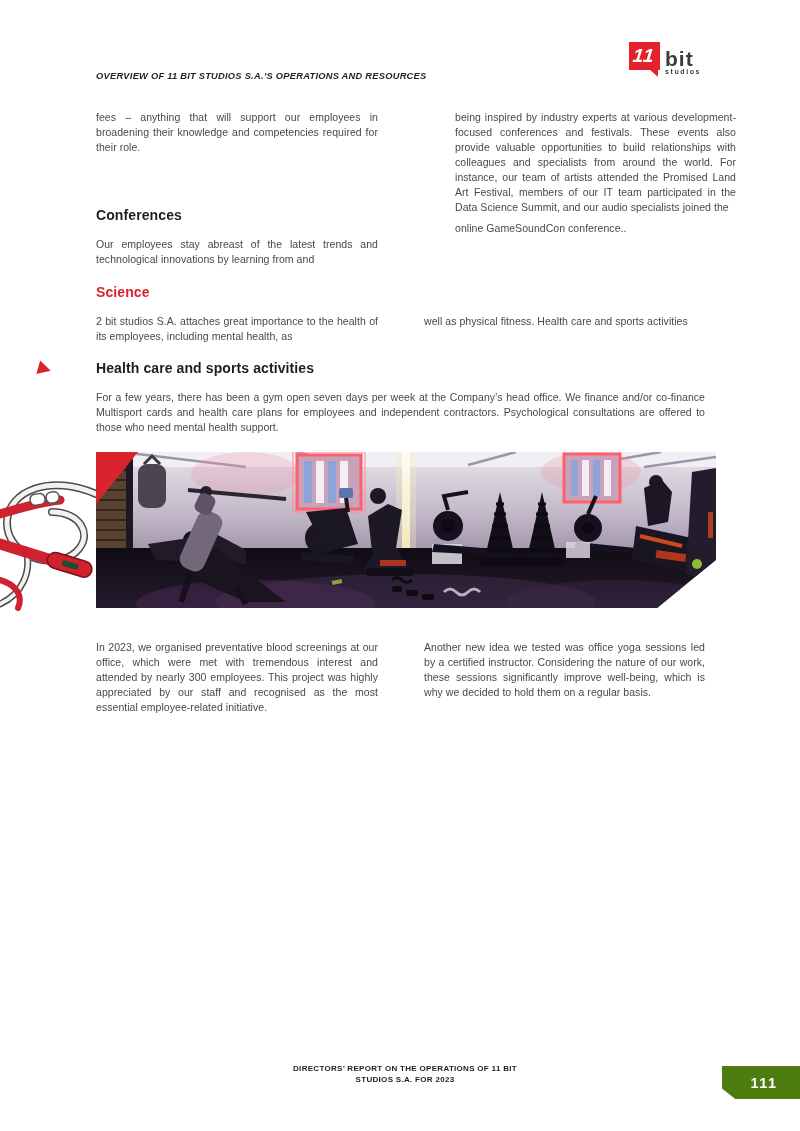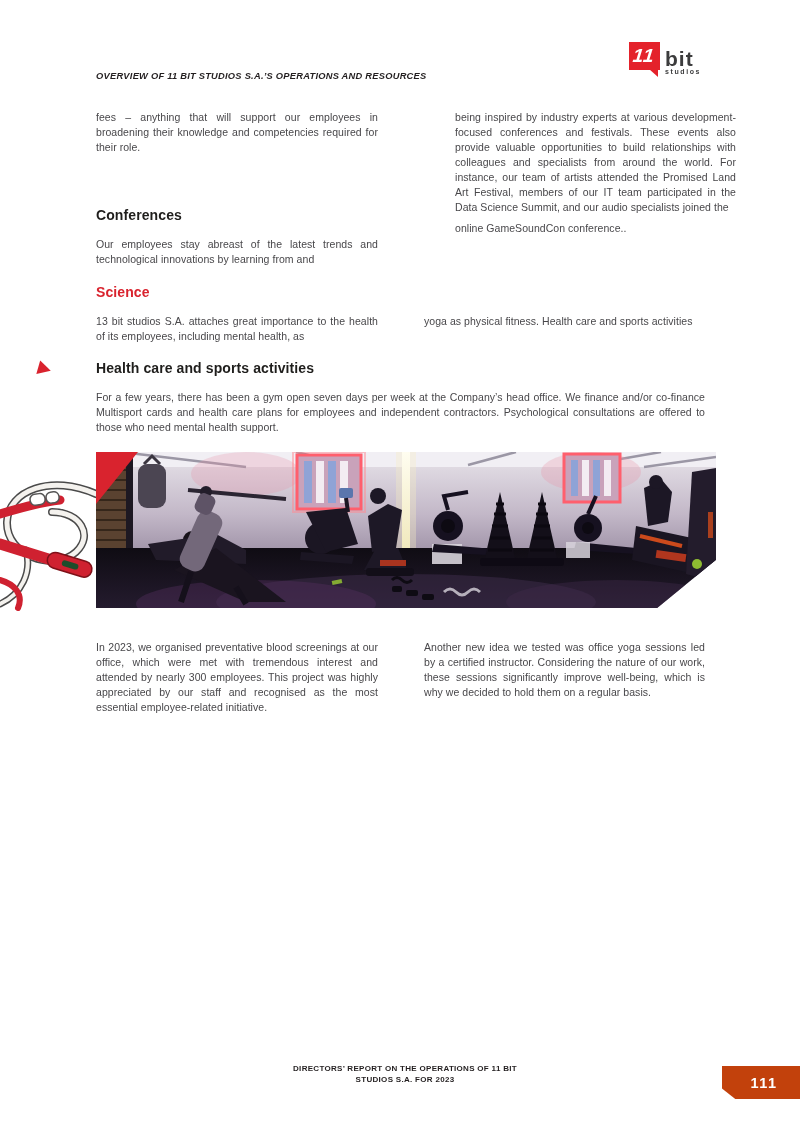--- a/index.html
+++ b/index.html
@@ -74,21 +74,21 @@
   }
   .rope-wrap { left:0; top:452px; width:96px; height:165px; }
 
   
   .footer-report {
     left:96px; top:1064px; width:618px; text-align:center;
     font-size:8px; font-weight:bold; color:#231f20; letter-spacing:0.3px; line-height:10.5px;
   }
   .page-number-box {
     right:0; top:1066px; width:78px; height:33px;
-    background:#c2410c;
+    background:#4d7c0f;
     clip-path:polygon(0 0, 100% 0, 100% 100%, 17% 100%, 0 68%);
     display:flex; align-items:center; justify-content:center;
   }
   .page-number-box span {
     color:#ffffff; font-weight:bold; font-size:14.5px; letter-spacing:1.5px;
     padding-left:6px;
   }
 </style>
 </head>
 <body>
@@ -110,22 +110,22 @@
 
 <div class="abs col-right" style="top:110px;margin-left:31px;">
   <div class="body-text">being inspired by industry experts at various development-focused conferences and festivals. These events also provide valuable opportunities to build relationships with colleagues and specialists from around the world. For instance, our team of artists attended the Promised Land Art Festival, members of our IT team participated in the Data Science Summit, and our audio specialists joined the</div>
   <div class="body-text gamesound-line">online GameSoundCon conference..</div>
 </div>
 
 <div class="abs heading col-left" style="top:207px;">Conferences</div>
 <div class="abs body-text col-left" style="top:237px;">Our employees stay abreast of the latest trends and technological innovations by learning from and</div>
 
 <div class="abs heading heading-red col-left" style="top:284px;">Science</div>
-<div class="abs body-text col-left" style="top:314px;">13 bit studios S.A. attaches great importance to the health of its employees, including mental health, as</div>
-<div class="abs body-text col-right" style="top:314px;">yoga as physical fitness. Health care and sports activities</div>
+<div class="abs body-text col-left" style="top:314px;">2 bit studios S.A. attaches great importance to the health of its employees, including mental health, as</div>
+<div class="abs body-text col-right" style="top:314px;">well as physical fitness. Health care and sports activities</div>
 
 <i class="abs marker-arrow"></i>
 <div class="abs heading" style="left:96px; top:360px; width:400px;">Health care and sports activities</div>
 <div class="abs body-text" style="left:96px; top:390px; width:609px;">For a few years, there has been a gym open seven days per week at the Company’s head office. We finance and/or co-finance Multisport cards and health care plans for employees and independent contractors. Psychological consultations are offered to those who need mental health support.</div>
 
 <div class="abs photo-wrap">
   <svg width="620" height="156" viewBox="0 0 620 156" preserveAspectRatio="none">
     <defs>
       <linearGradient id="wallg" x1="0" y1="0" x2="0" y2="1">
         <stop offset="0" stop-color="#e8e4ea"></stop>

